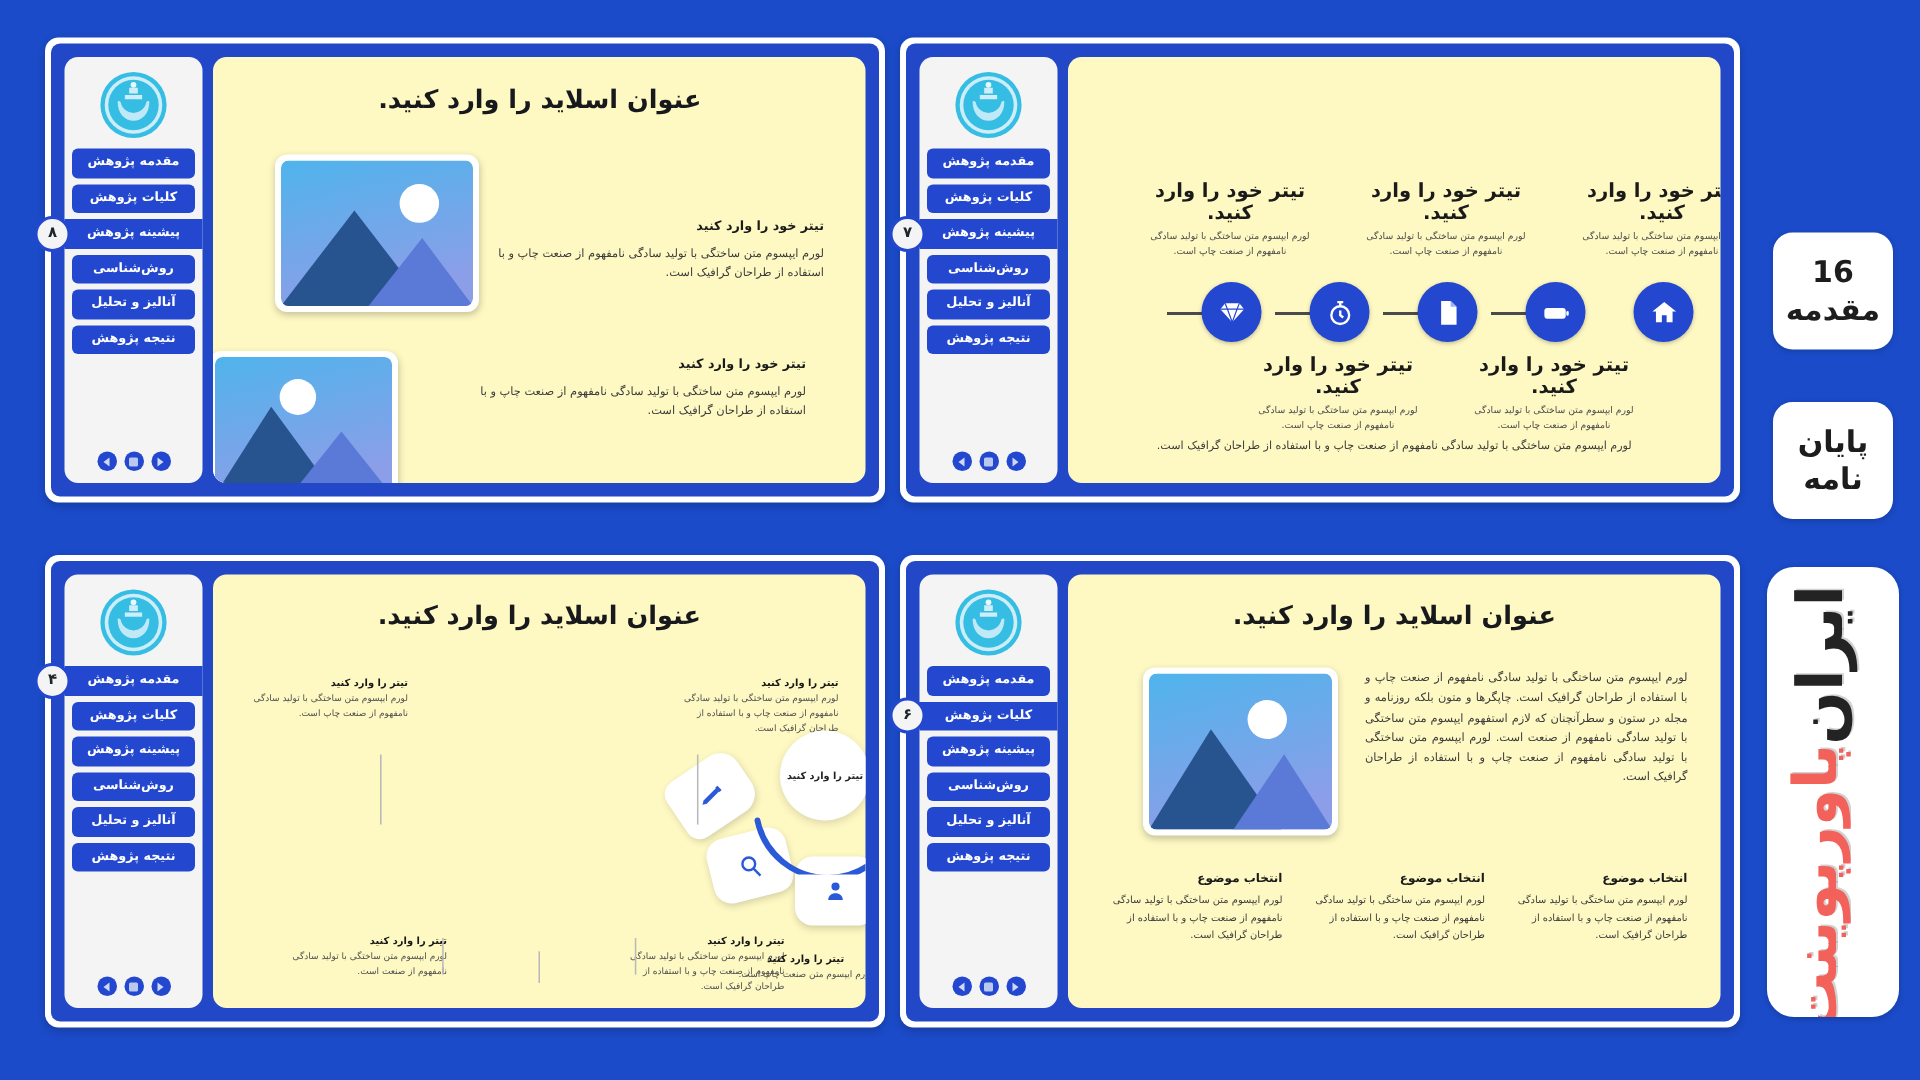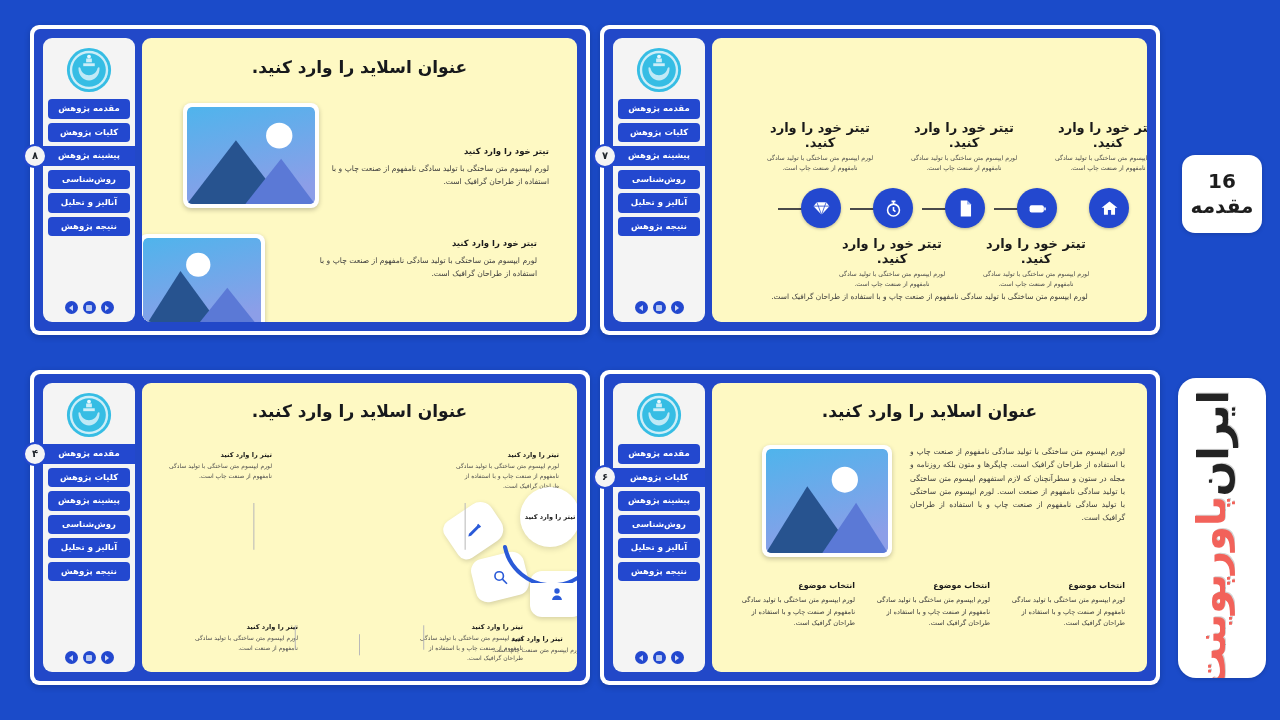--- a/index.html
+++ b/index.html
@@ -521,19 +521,23 @@
           </div>
         </div>
       </div>
     </div>
   </div>
 
   <div class="chip" style="position:absolute;left:1182px;top:155px;width:80px;height:78px;font-size:20px;flex-direction:column;">
     <span>16</span>
     <span>مقدمه</span>
   </div>
+  <div class="chip" style="position:absolute;left:1182px;top:268px;width:80px;height:78px;font-size:20px;flex-direction:column;">
+    <span>پایان</span>
+    <span>نامه</span>
+  </div>
 
   <div class="chip" style="position:absolute;left:1178px;top:378px;width:88px;height:300px;border-radius:18px;overflow:hidden;">
     <span class="vert-word" style="left:10px;top:12px;font-size:42px;color:#232323;">ایران</span>
     <span class="vert-word" style="left:8px;top:118px;font-size:40px;color:#f2625a;">پاورپوینت</span>
   </div>
 
 </div>
 
 </body></html>

